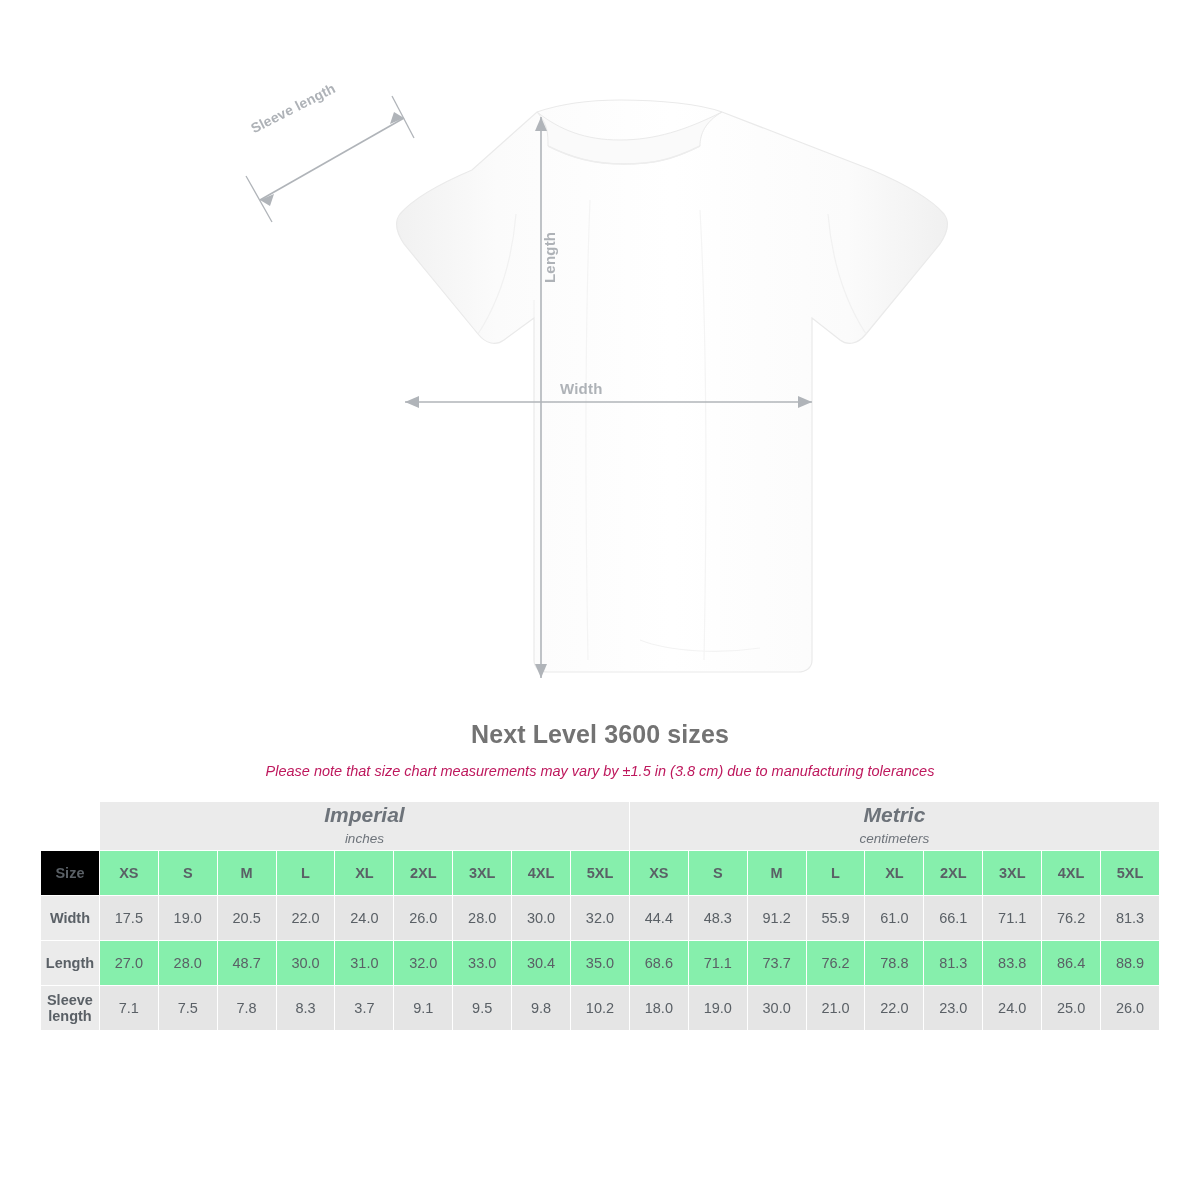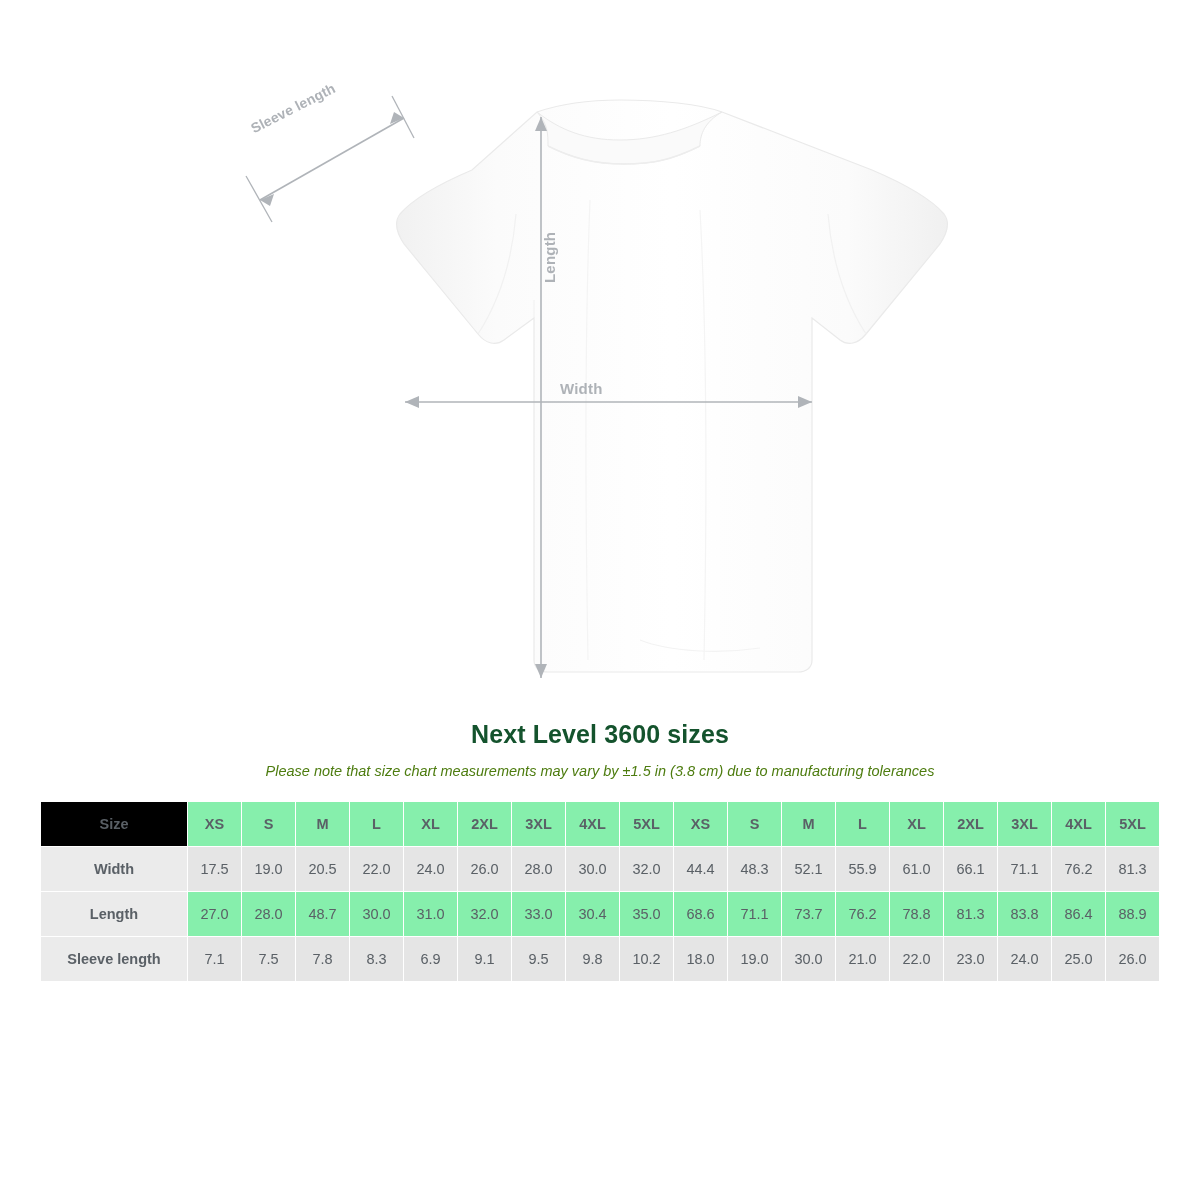--- a/index.html
+++ b/index.html
@@ -58,28 +58,28 @@
   }
 
   
   .title-block {
     text-align: center;
     margin-top: 10px;
   }
   .chart-title {
     font-size: 25px;
     font-weight: bold;
-    color: #14532d;
+    color: #737373;
     margin: 0;
     letter-spacing: 0.1px;
   }
   .chart-note {
     font-size: 14.5px;
     font-style: italic;
-    color: #4d7c0f;
+    color: #be185d;
     margin-top: 14px;
   }
 
   
   .table-wrap {
     margin: 22px 40px 0 40px;
   }
   table.size-table {
     width: 1120px;
     border-collapse: collapse;
@@ -211,20 +211,31 @@
   </div>
 
   <div class="title-block">
     <h1 class="chart-title">Next Level 3600 sizes</h1>
     <div class="chart-note">Please note that size chart measurements may vary by ±1.5 in (3.8 cm) due to manufacturing tolerances</div>
   </div>
 
   <div class="table-wrap">
     <table class="size-table">
       <tbody id="table-body">
+          <tr>
+            <td class="corner-cell"></td>
+            <td class="unit-header" colspan="9">
+              <div class="unit-name">Imperial</div>
+              <div class="unit-sub">inches</div>
+            </td>
+            <td class="unit-header" colspan="9">
+              <div class="unit-name">Metric</div>
+              <div class="unit-sub">centimeters</div>
+            </td>
+          </tr>
           <tr class="plain">
             <td class="row-head" style="background: #000000;">Size</td>
             <td class="size-head">XS</td>
             <td class="size-head">S</td>
             <td class="size-head">M</td>
             <td class="size-head">L</td>
             <td class="size-head">XL</td>
             <td class="size-head">2XL</td>
             <td class="size-head">3XL</td>
             <td class="size-head">4XL</td>
@@ -245,21 +256,21 @@
             <td>19.0</td>
             <td>20.5</td>
             <td>22.0</td>
             <td>24.0</td>
             <td>26.0</td>
             <td>28.0</td>
             <td>30.0</td>
             <td>32.0</td>
             <td>44.4</td>
             <td>48.3</td>
-            <td>52.1</td>
+            <td>91.2</td>
             <td>55.9</td>
             <td>61.0</td>
             <td>66.1</td>
             <td>71.1</td>
             <td>76.2</td>
             <td>81.3</td>
           </tr>
           <tr class="plain">
             <td class="row-head">Length</td>
             <td>27.0</td>
@@ -280,21 +291,21 @@
             <td>83.8</td>
             <td>86.4</td>
             <td>88.9</td>
           </tr>
           <tr class="alt">
             <td class="row-head">Sleeve length</td>
             <td>7.1</td>
             <td>7.5</td>
             <td>7.8</td>
             <td>8.3</td>
-            <td>6.9</td>
+            <td>3.7</td>
             <td>9.1</td>
             <td>9.5</td>
             <td>9.8</td>
             <td>10.2</td>
             <td>18.0</td>
             <td>19.0</td>
             <td>30.0</td>
             <td>21.0</td>
             <td>22.0</td>
             <td>23.0</td>

